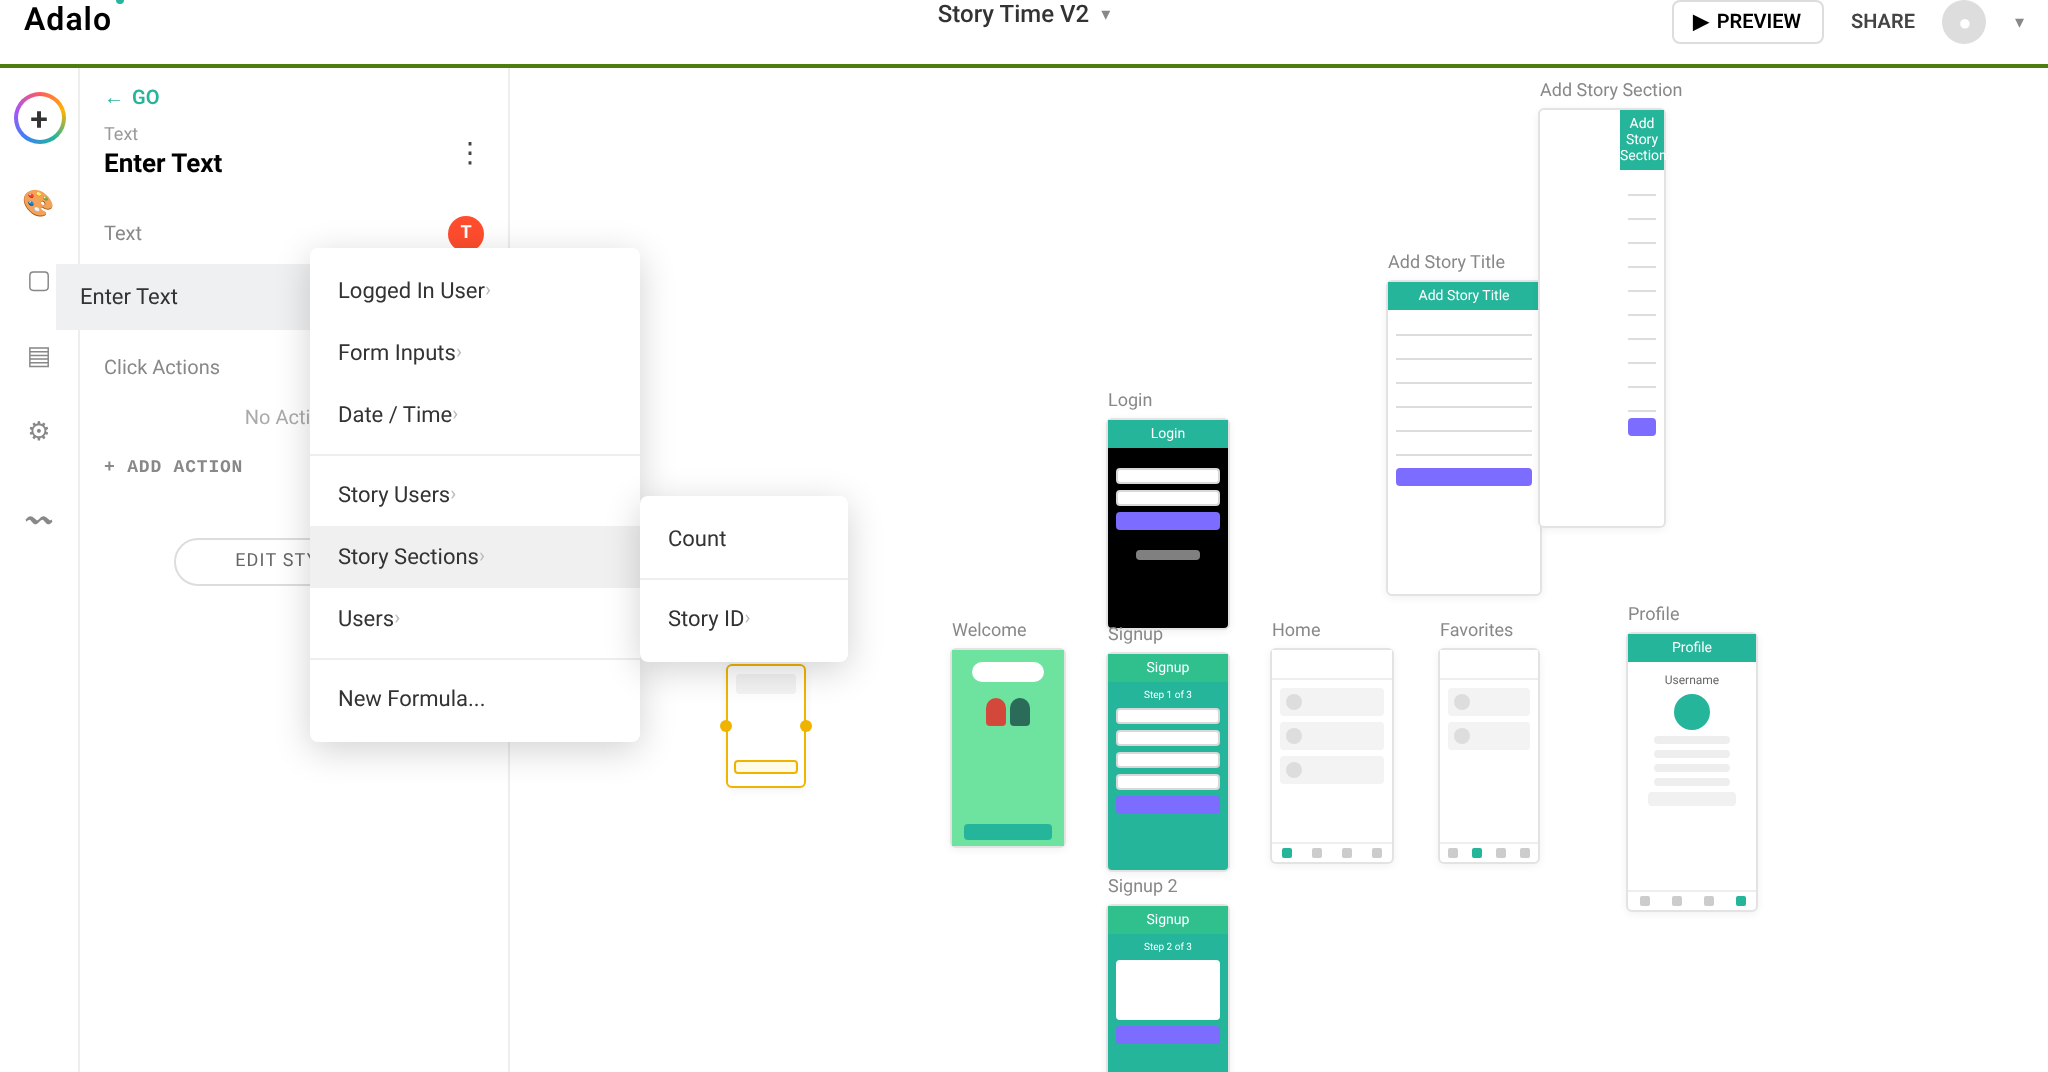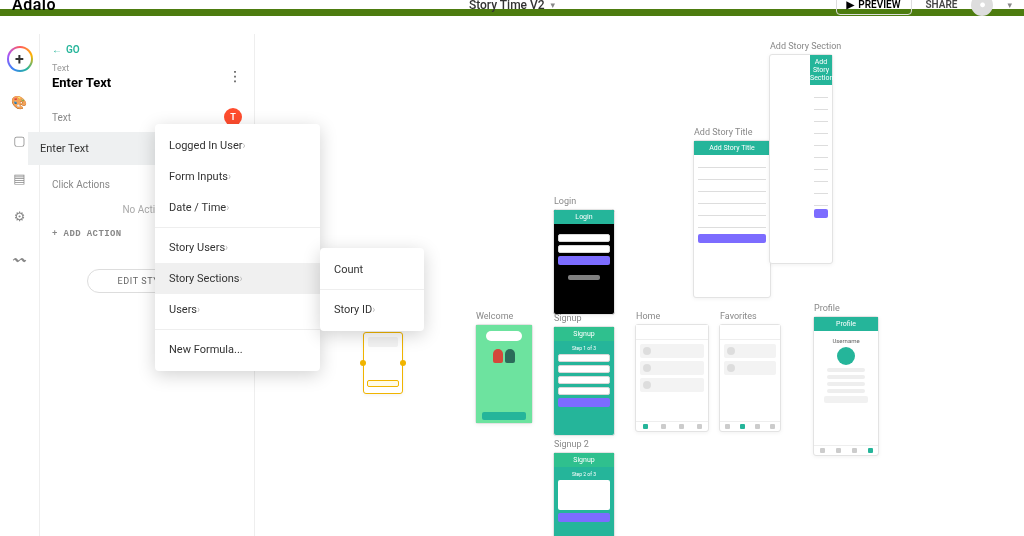--- a/index.html
+++ b/index.html
@@ -1,19 +1,19 @@
 <!DOCTYPE html>
 <html><head>
 <meta charset="utf-8">
 <style>
 * { box-sizing: border-box; margin: 0; padding: 0; font-family: -apple-system, BlinkMacSystemFont, "Segoe UI", Roboto, sans-serif; }
 html, body { width: 1024px; height: 536px; overflow: hidden; background: #fff; }
 
 
-.topbar { height: 16px; border-bottom: 7px solid #4d7c0f; display: flex; align-items: center; padding: 0 12px; font-size: 12px; }
+.topbar { height: 34px; border-bottom: 2px solid #4d7c0f; display: flex; align-items: flex-start; padding: 0 12px; font-size: 12px; }
 .logo { font-weight: 600; font-size: 16px; letter-spacing: .5px; position: relative; }
 .logo::after { content:""; position:absolute; top:-2px; right:-6px; width:4px; height:4px; border-radius:50%; background:#25b59a; }
 .topbar .center { position:absolute; left:50%; transform:translateX(-50%); display:flex; align-items:center; gap:6px; color:#333; font-weight:500; }
 .topbar .right { margin-left:auto; display:flex; align-items:center; gap:14px; }
 .btn-preview { border:1px solid #ddd; border-radius:4px; padding:4px 10px; font-size:10px; font-weight:600; display:flex; align-items:center; gap:4px; cursor:pointer; }
 .share { font-size:10px; font-weight:600; color:#444; }
 .avatar-top { width:22px; height:22px; border-radius:50%; background:#ddd; display:flex; align-items:center; justify-content:center; }
 .chev { font-size:9px; color:#888; }
 
 
@@ -245,21 +245,21 @@
   <div class="scr" style="left:298px; top:418px; width:62px; height:100px; background:#25b59a;">
     <span class="scr-label">Signup 2</span>
     <div class="scr-head green2">Signup</div>
     <div class="scr-body">
       <div style="color:#fff;font-size:5px;text-align:center">Step 2 of 3</div>
       <div style="height:30px;background:#fff;border-radius:2px"></div>
       <div class="btn-mini purple"></div>
     </div>
   </div>
 
-  <div class="scr" style="left:380px; top:290px; width:74px; height:108px;">
+  <div class="scr" style="left:380px; top:290px; width:62px; height:108px;">
     <span class="scr-label">Home</span>
     <div class="scr-head" style="background:#fff;color:#333;border-bottom:1px solid #eee">&nbsp;</div>
     <div class="scr-body">
       <div class="row-card">
           <span class="dot"></span>
         </div>
       <div class="row-card">
           <span class="dot"></span>
         </div>
       <div class="row-card">
@@ -267,21 +267,21 @@
         </div>
     </div>
     <div class="tabbar">
         <span class="active"></span>
         <span></span>
         <span></span>
         <span></span>
       </div>
   </div>
 
-  <div class="scr" style="left:464px; top:290px; width:62px; height:108px;">
+  <div class="scr" style="left:464px; top:290px; width:51px; height:108px;">
     <span class="scr-label">Favorites</span>
     <div class="scr-head" style="background:#fff;color:#333;border-bottom:1px solid #eee">&nbsp;</div>
     <div class="scr-body">
       <div class="row-card">
           <span class="dot"></span>
         </div>
       <div class="row-card">
           <span class="dot"></span>
         </div>
     </div>

